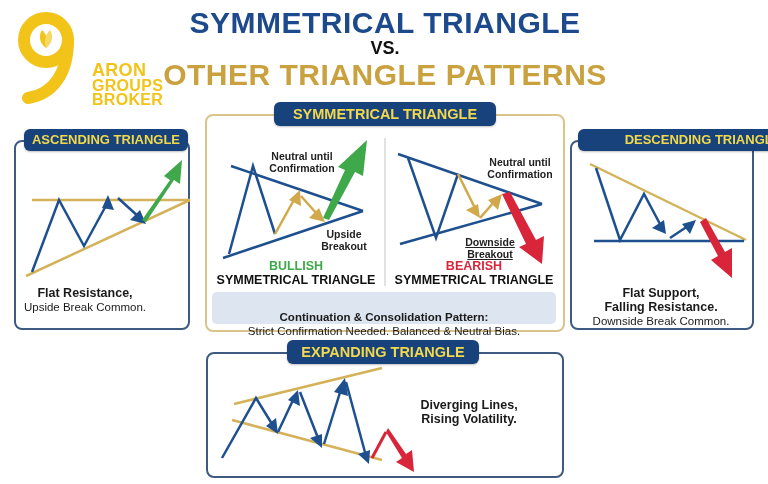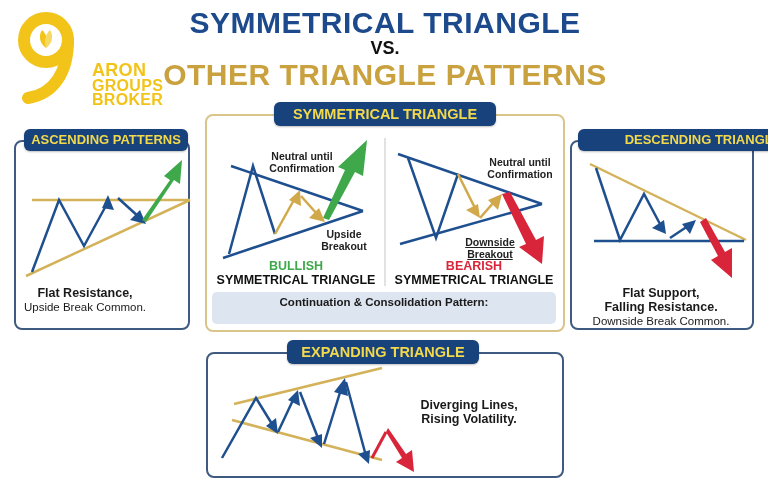--- a/index.html
+++ b/index.html
@@ -66,21 +66,21 @@
     position: absolute; text-align: center; font-family: "Liberation Sans", sans-serif;
     font-weight: bold; font-size: 12.5px; line-height: 14px; color: #111;
   }
   .green { color: #3ea84a; }
   .red { color: #d9253a; }
 
   .info-bar {
     position: absolute; left: 212px; top: 292px; width: 344px; height: 32px;
     background: #dde5f0; border-radius: 5px; text-align: center;
     font-family: "Liberation Sans", sans-serif; color: #1a1a1a;
-    font-size: 11.5px; line-height: 14px; padding-top: 3px; box-sizing: border-box;
+    font-size: 11.5px; line-height: 14px; padding-top: 18px; box-sizing: border-box;
   }
   .info-bar .b { font-weight: bold; }
 
   .divider { position: absolute; left: 384px; top: 138px; width: 2px; height: 148px; background: #e2e2e2; }
 
   svg { position: absolute; overflow: visible; }
 </style>
 </head>
 <body>
 
@@ -96,21 +96,21 @@
     <div>GROUPS</div>
     <div>BROKER</div>
   </div>
 </div>
 
 <div class="abs title-main">SYMMETRICAL TRIANGLE</div>
 <div class="abs title-vs">VS.</div>
 <div class="abs title-sub">OTHER TRIANGLE PATTERNS</div>
 
 <div class="panel dark" style="left:14px; top:140px; width:172px; height:186px;"></div>
-<div class="label-badge" style="left:24px; top:129px; width:164px;">ASCENDING PATTERNS</div>
+<div class="label-badge" style="left:24px; top:129px; width:164px;">ASCENDING TRIANGLE</div>
 <svg style="left:14px; top:140px;" width="174" height="150">
 
   <line x1="18" y1="60" x2="176" y2="60" stroke="#d4b25a" stroke-width="2.5"></line>
 
   <line x1="12" y1="136" x2="176" y2="60" stroke="#d4b25a" stroke-width="2.5"></line>
 
   <polyline points="18,132 45,60 70,106 94,62" fill="none" stroke="#1e4f8f" stroke-width="2.5"></polyline>
   <polygon points="94,55 100,70 88,68" fill="#1e4f8f"></polygon>
   <polyline points="104,58 126,78" fill="none" stroke="#1e4f8f" stroke-width="2.5"></polyline>
   <polygon points="132,84 116,80 126,70" fill="#1e4f8f"></polygon>
@@ -167,20 +167,21 @@
   <div>Downside</div>
   <div>Breakout</div>
 </div>
 <div class="sub-title" style="left:390px; top:259px; width:168px;">
   <div class="red">BEARISH</div>
   <div>SYMMETRICAL TRIANGLE</div>
 </div>
 
 <div class="info-bar">
   <div class="b">Continuation &amp; Consolidation Pattern:</div>
+  <div>Strict Confirmation Needed. Balanced &amp; Neutral Bias.</div>
 </div>
 
 <div class="panel dark" style="left:570px; top:140px; width:180px; height:186px;"></div>
 <div class="label-badge" style="left:578px; top:129px; width:194px;padding-left:28px;">DESCENDING TRIANGLE</div>
 <svg style="left:570px; top:140px;" width="180" height="150">
   <line x1="20" y1="24" x2="176" y2="100" stroke="#d4b25a" stroke-width="2.5"></line>
   <line x1="24" y1="101" x2="174" y2="101" stroke="#1e4f8f" stroke-width="2.5"></line>
   <polyline points="26,28 50,100 74,54 90,84" fill="none" stroke="#1e4f8f" stroke-width="2.5"></polyline>
   <polygon points="96,94 82,88 94,80" fill="#1e4f8f"></polygon>
   <polyline points="100,98 118,86" fill="none" stroke="#1e4f8f" stroke-width="2.5"></polyline>

